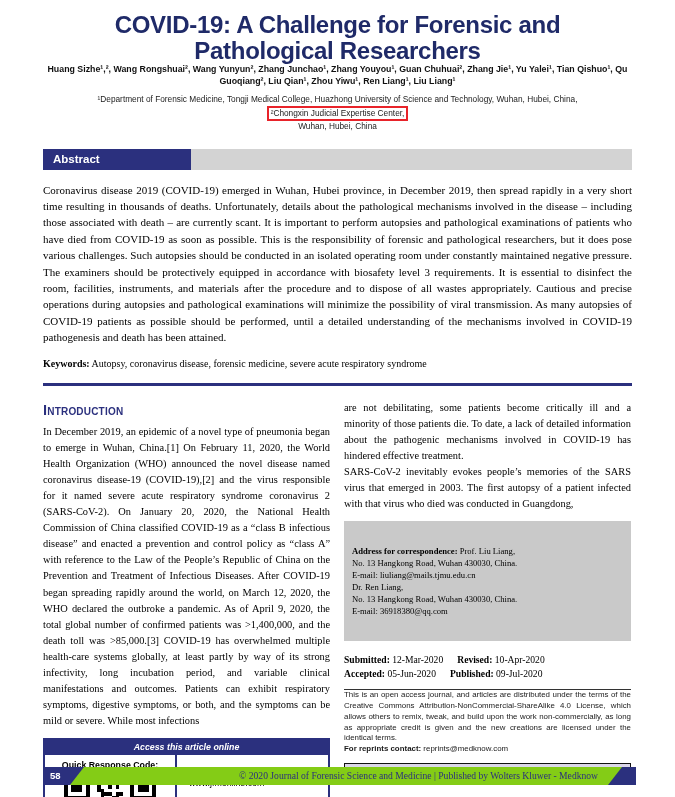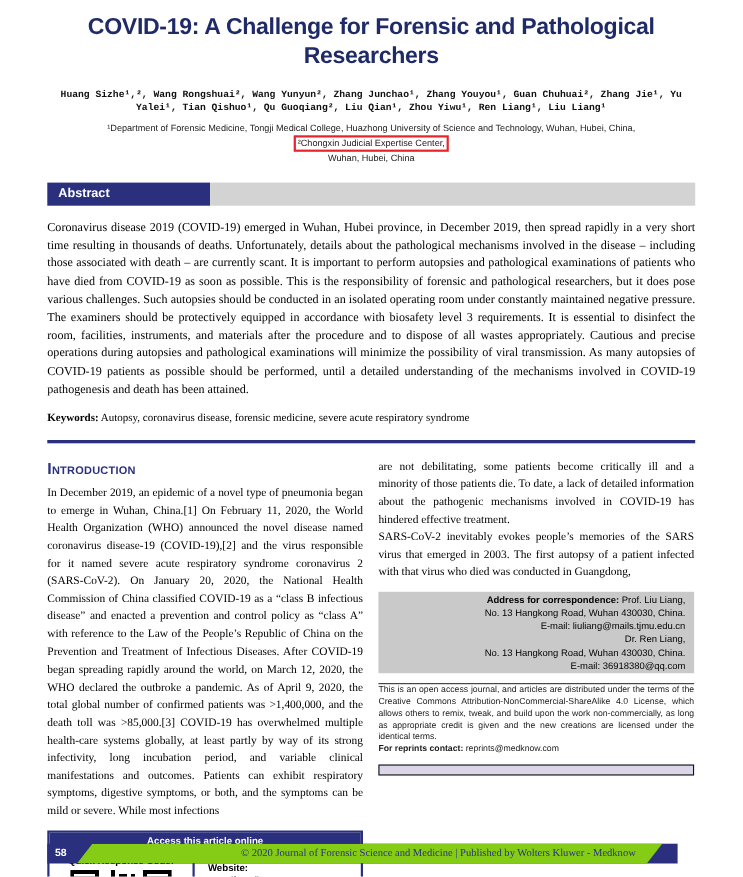--- a/index.html
+++ b/index.html
@@ -9,24 +9,24 @@
   *{box-sizing:border-box;margin:0;padding:0;}
   html,body{background:#fff;}
   .page{
     width:675px;height:797px;background:#fff;position:relative;overflow:hidden;
     font-family:"Liberation Serif",serif;color:#000;
   }
   .content{padding:0 43px;}
   
   .title{
     margin-top:12px;text-align:center;font-family:"Liberation Sans",sans-serif;
-    font-weight:bold;font-size:21px;line-height:26px;color:var(--title);letter-spacing:-.3px;
+    font-weight:bold;font-size:24px;line-height:26px;color:var(--title);letter-spacing:-.3px;
   }
   .authors{
-    margin-top:17px;text-align:center;font-family:Liberation Mono, monospace;
+    text-align:center;font-family:Liberation Sans, sans-serif;
     font-weight:bold;font-size:8.8px;line-height:11.5px;color:#111;
   }
   .affiliation{
     margin-top:7px;text-align:center;font-family:"Liberation Sans",sans-serif;
     font-size:8.3px;line-height:11.5px;color:#222;
   }
   .red-box{border:2px solid var(--red);padding:0 2px;display:inline-block;}
   
   .abstract-bar{margin-top:16px;display:flex;height:21px;}
   .abstract-bar .navy{
@@ -46,55 +46,55 @@
   h2.sec{
     font-family:"Liberation Sans",sans-serif;font-variant:small-caps;font-weight:bold;
     color:var(--navy);font-size:14.5px;line-height:16px;text-align:left;margin:2px 0 6px 0;
     letter-spacing:.2px;
   }
   .col p{margin:0;}
   
   .access-box{margin-top:9px;border:2px solid var(--navy);font-family:"Liberation Sans",sans-serif;}
   .access-header{
     background:var(--navy);color:#fff;text-align:center;font-weight:bold;
-    font-size:8.8px;line-height:15px;height:15px;
+    font-size:8.8px;line-height:15px;height:15px;font-style:italic;
   }
   .access-body{display:flex;}
   .access-left{
     width:132px;border-right:2px solid var(--navy);text-align:center;padding:4px 2px 6px 2px;
   }
   .qr-label{font-weight:bold;font-size:8.8px;line-height:12px;text-align:center;}
   .qr-wrap{margin-top:3px;}
   .access-right{flex:1;display:flex;flex-direction:column;}
   .access-cell{padding:12px 0 10px 12px;}
   .access-cell.first{border-bottom:2px solid var(--navy);}
   .access-cell .lbl{font-weight:bold;font-size:8.8px;line-height:11px;}
   .access-cell .val{font-size:8.8px;line-height:11px;}
   
   .address-box{
-    margin-top:9px;background:var(--addressbg);padding:1px 8px;text-align:right;
-    font-family:Liberation Sans, sans-serif;font-size:8.6px;line-height:12px;
+    margin-top:9px;background:var(--addressbg);padding:24px 8px;text-align:left;
+    font-family:Liberation Serif, serif;font-size:8.6px;line-height:12px;
   }
   .dates{margin-top:12px;font-size:9.6px;line-height:13.5px;text-align:left;}
   .dates .pair{margin-right:14px;}
   .thin-rule{margin-top:9px;height:1px;background:#333;}
   .license{
     margin-top:7px;font-family:"Liberation Sans",sans-serif;font-size:7.9px;
     line-height:10.8px;text-align:justify;color:var(--ink);
   }
   .reprints{
     margin-top:8px;font-family:"Liberation Sans",sans-serif;font-size:7.9px;
     line-height:10px;text-align:left;color:var(--ink);
   }
   .cite-box{
     margin-top:9px;background:var(--citebg);border:1.5px solid #111;
     padding:4px 7px;font-size:9.4px;line-height:13.2px;text-align:justify;
   }
   
-  .footer{position:absolute;left:43px;right:59px;bottom:12px;height:18px;background:var(--navy);}
+  .footer{position:absolute;left:43px;right:39px;bottom:12px;height:18px;background:var(--navy);}
   .footer .page-num{
     position:absolute;left:7px;top:0;color:#fff;font-family:"Liberation Sans",sans-serif;
     font-weight:bold;font-size:9.5px;line-height:18px;
   }
   .footer .white-band{
     position:absolute;left:27px;right:14px;top:0;bottom:0;background:#84cc16;
     clip-path:polygon(14px 0,100% 0,calc(100% - 14px) 100%,0 100%);
   }
   .footer .copyright{
     position:absolute;right:24px;top:0;line-height:18px;color:var(--navy);
@@ -346,20 +346,24 @@
 
         <div class="address-box">
           <span class="b">Address for correspondence:</span><span> Prof. Liu Liang,</span><br>
           <span>No. 13 Hangkong Road, Wuhan 430030, China.</span><br>
           <span>E-mail: liuliang@mails.tjmu.edu.cn</span><br>
           <span>Dr. Ren Liang,</span><br>
           <span>No. 13 Hangkong Road, Wuhan 430030, China.</span><br>
           <span>E-mail: 36918380@qq.com</span>
         </div>
 
+        <div class="dates">
+          <span class="pair"><span class="b">Submitted:</span><span> 12-Mar-2020</span></span><span class="pair"><span class="b">Revised:</span><span> 10-Apr-2020</span></span><br>
+          <span class="pair"><span class="b">Accepted:</span><span> 05-Jun-2020</span></span><span class="pair"><span class="b">Published:</span><span> 09-Jul-2020</span></span>
+        </div>
 
         <div class="thin-rule"></div>
 
         <p class="license">This is an open access journal, and articles are distributed under the terms of the Creative Commons Attribution-NonCommercial-ShareAlike 4.0 License, which allows others to remix, tweak, and build upon the work non-commercially, as long as appropriate credit is given and the new creations are licensed under the identical terms.</p>
 
         <p class="reprints">
           <span class="b">For reprints contact:</span><span> reprints@medknow.com</span>
         </p>
 
         <div class="cite-box">

